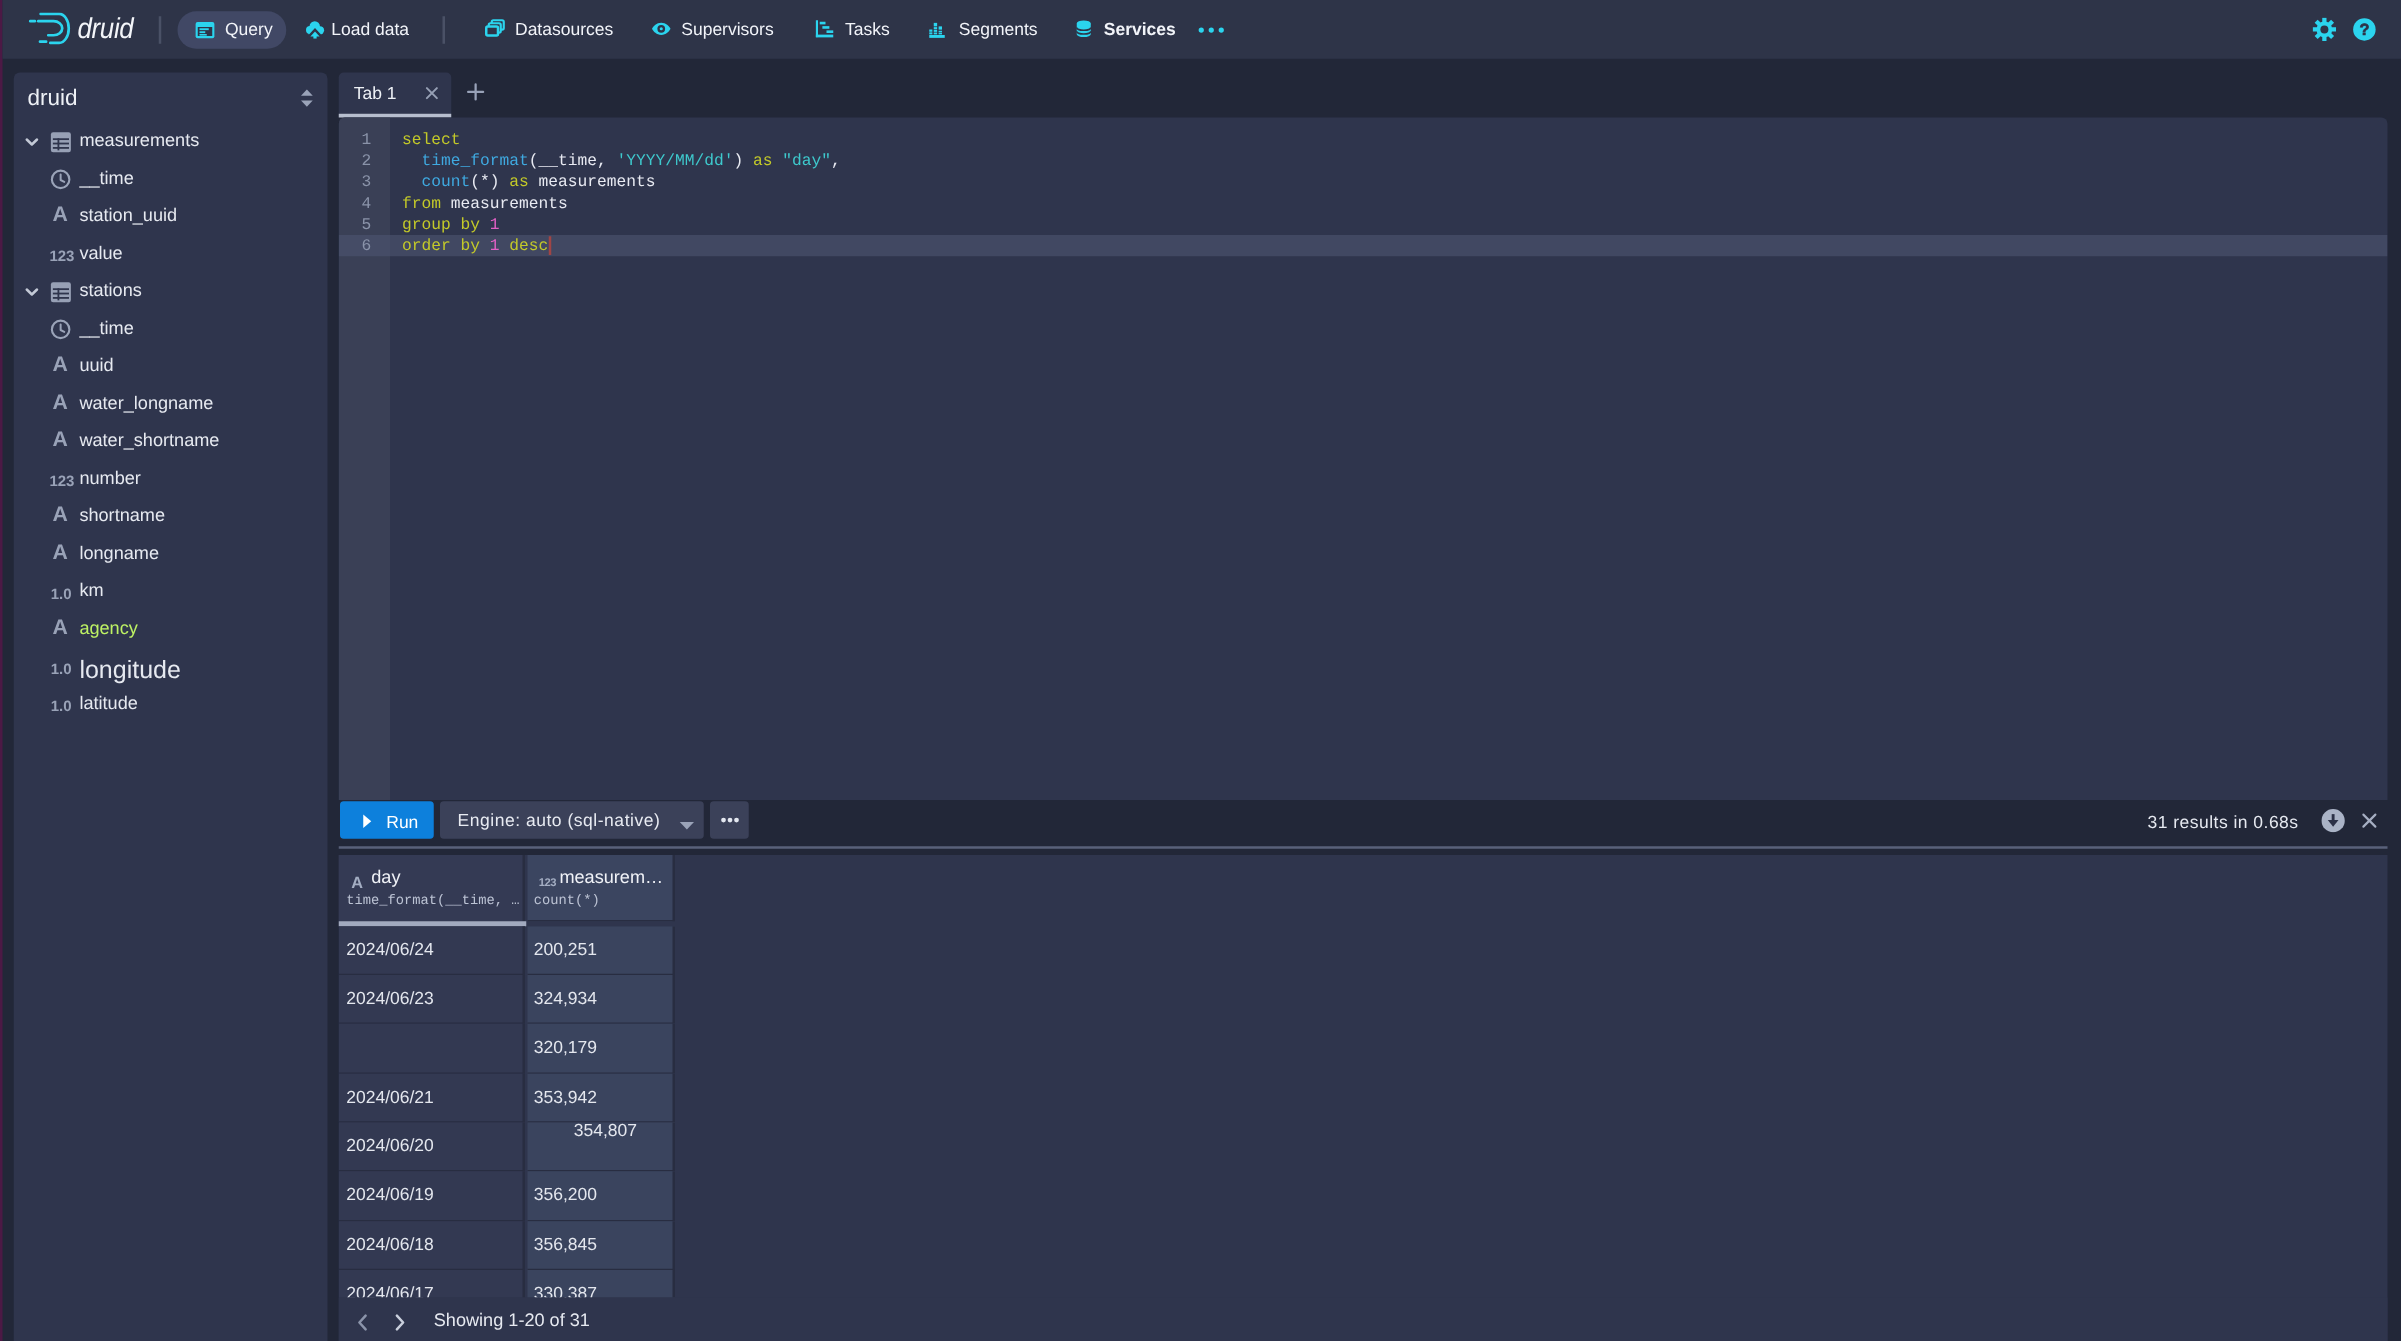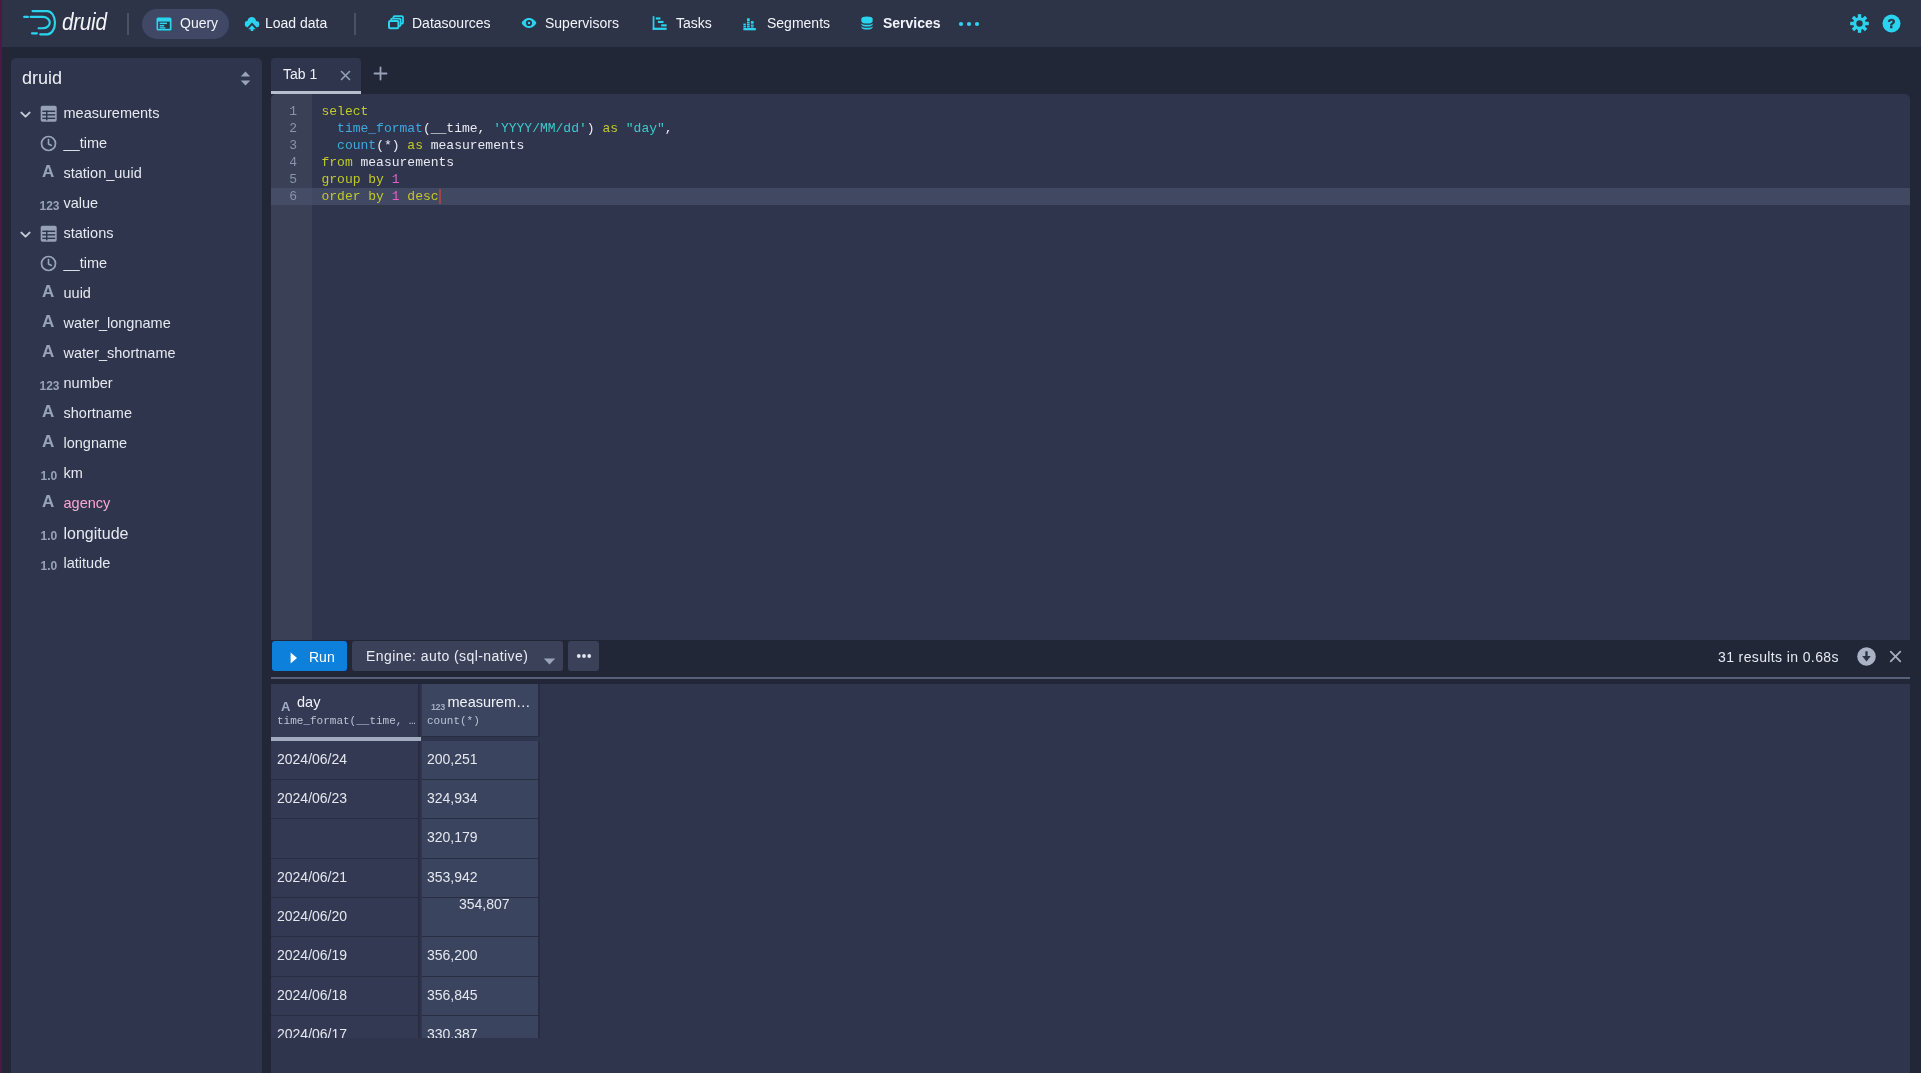--- a/index.html
+++ b/index.html
@@ -179,25 +179,25 @@
       <div class="abs" style="left:0;top:370.5px;width:251px;height:30px;">
         <div class="abs" style="left:31px;top:3.5px;"><span style="font:bold 17px 'Liberation Sans', sans-serif;color:#99a2b7;">A</span></div>
         <div class="abs" style="left:52.5px;top:7px;font-size:14.5px;color:#e6e9f0;">longname</div>
       </div>
       <div class="abs" style="left:0;top:400.5px;width:251px;height:30px;">
         <div class="abs" style="left:29.5px;top:7.5px;"><span style="font:bold 12px 'Liberation Sans', sans-serif;color:#99a2b7;">1.0</span></div>
         <div class="abs" style="left:52.5px;top:7px;font-size:14.5px;color:#e6e9f0;">km</div>
       </div>
       <div class="abs" style="left:0;top:430.5px;width:251px;height:30px;">
         <div class="abs" style="left:31px;top:3.5px;"><span style="font:bold 17px 'Liberation Sans', sans-serif;color:#99a2b7;">A</span></div>
-        <div class="abs" style="left:52.5px;top:7px;font-size:14.5px;color:#f9a8d4;text-align:right;">agency</div>
+        <div class="abs" style="left:52.5px;top:7px;font-size:14.5px;color:#bef264;text-align:right;">agency</div>
       </div>
       <div class="abs" style="left:0;top:460.5px;width:251px;height:30px;">
         <div class="abs" style="left:29.5px;top:7.5px;"><span style="font:bold 12px 'Liberation Sans', sans-serif;color:#99a2b7;">1.0</span></div>
-        <div class="abs" style="left:52.5px;top:7px;font-size:16px;color:#e6e9f0;">longitude</div>
+        <div class="abs" style="left:52.5px;top:7px;font-size:20px;color:#e6e9f0;">longitude</div>
       </div>
       <div class="abs" style="left:0;top:490.5px;width:251px;height:30px;">
         <div class="abs" style="left:29.5px;top:7.5px;"><span style="font:bold 12px 'Liberation Sans', sans-serif;color:#99a2b7;">1.0</span></div>
         <div class="abs" style="left:52.5px;top:7px;font-size:14.5px;color:#e6e9f0;">latitude</div>
       </div>
     </div>
     <div class="abs" style="left:271px;top:57.5px;width:90px;height:33px;background:#2f354d;border-radius:4px 4px 0 0;"></div>
     <div class="abs" style="left:283px;top:66px;font-size:14px;color:#eef1f6;">Tab 1</div>
     <div class="abs" style="left:339px;top:68px;"><svg width="13" height="13" viewBox="0 0 13 13" style="">
         <path d="M2.5 2.5 L10.5 10.5 M10.5 2.5 L2.5 10.5" stroke="#97a0b5" stroke-width="1.6" stroke-linecap="round"></path>
@@ -289,12 +289,21 @@
         <div class="abs" style="left:0;top:236.04000000000002px;width:149px;height:39.34px;background:#333952;border-bottom:1.5px solid #282d41;border-right:2px solid #282d41;"></div>
         <div class="abs" style="left:151px;top:236.04000000000002px;width:117.5px;height:39.34px;background:#3a445e;border-bottom:1.5px solid #282d41;border-right:2px solid #282d41;"></div>
         <div class="abs" style="left:6px;top:246.04000000000002px;font-size:14px;color:#e4e7ee;">2024/06/18</div>
         <div class="abs" style="left:156px;top:246.04000000000002px;font-size:14px;color:#e4e7ee;">356,845</div>
         <div class="abs" style="left:0;top:275.38px;width:149px;height:39.34px;background:#333952;border-bottom:1.5px solid #282d41;border-right:2px solid #282d41;"></div>
         <div class="abs" style="left:151px;top:275.38px;width:117.5px;height:39.34px;background:#3a445e;border-bottom:1.5px solid #282d41;border-right:2px solid #282d41;"></div>
         <div class="abs" style="left:6px;top:285.38px;font-size:14px;color:#e4e7ee;">2024/06/17</div>
         <div class="abs" style="left:156px;top:285.38px;font-size:14px;color:#e4e7ee;">330,387</div>
       </div>
     </div>
+    <div class="abs" style="left:271px;top:1038px;width:1639px;height:35px;background:#2f354d;">
+      <div class="abs" style="left:11px;top:12px;"><svg width="16" height="16" viewBox="0 0 16 16" style="">
+          <path d="M10.5 2.5 L5.5 8 L10.5 13.5" fill="none" stroke="#8b94aa" stroke-width="2" stroke-linecap="round" stroke-linejoin="round"></path>
+        </svg></div>
+      <div class="abs" style="left:41px;top:12px;"><svg width="16" height="16" viewBox="0 0 16 16" style="">
+          <path d="M5.5 2.5 L10.5 8 L5.5 13.5" fill="none" stroke="#c9cfdc" stroke-width="2" stroke-linecap="round" stroke-linejoin="round"></path>
+        </svg></div>
+      <div class="abs" style="left:76px;top:11px;font-size:14.5px;color:#e7eaf1;">Showing 1-20 of 31</div>
+    </div>
   </div>
 </body></html>

